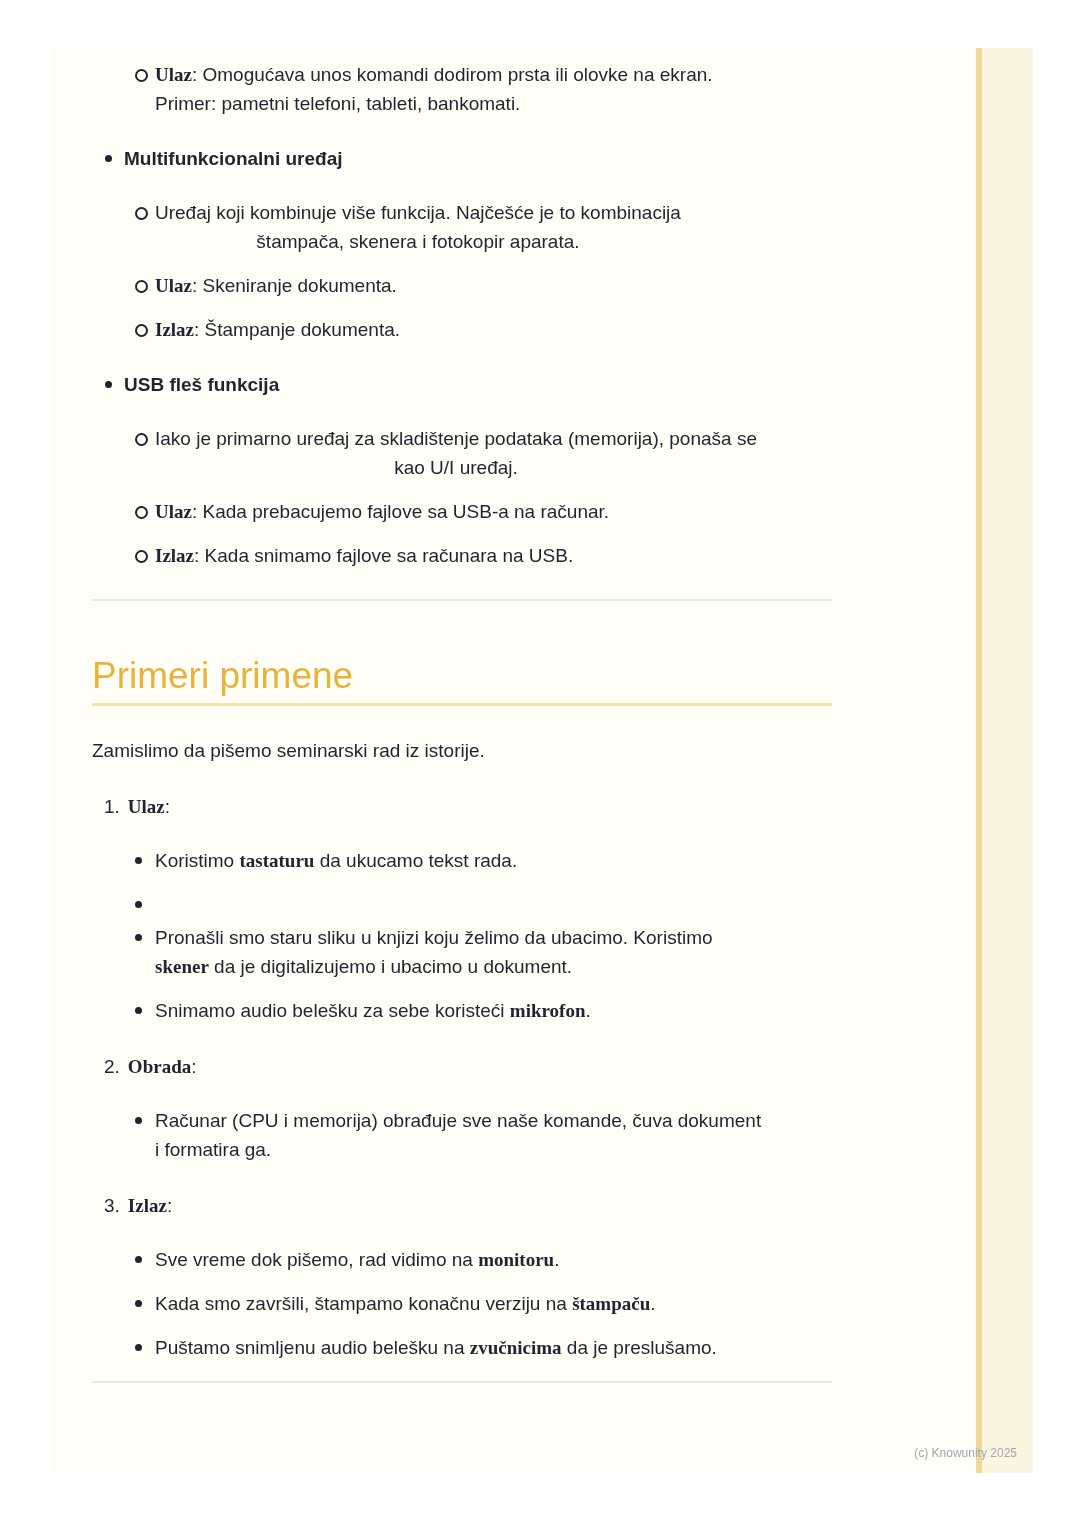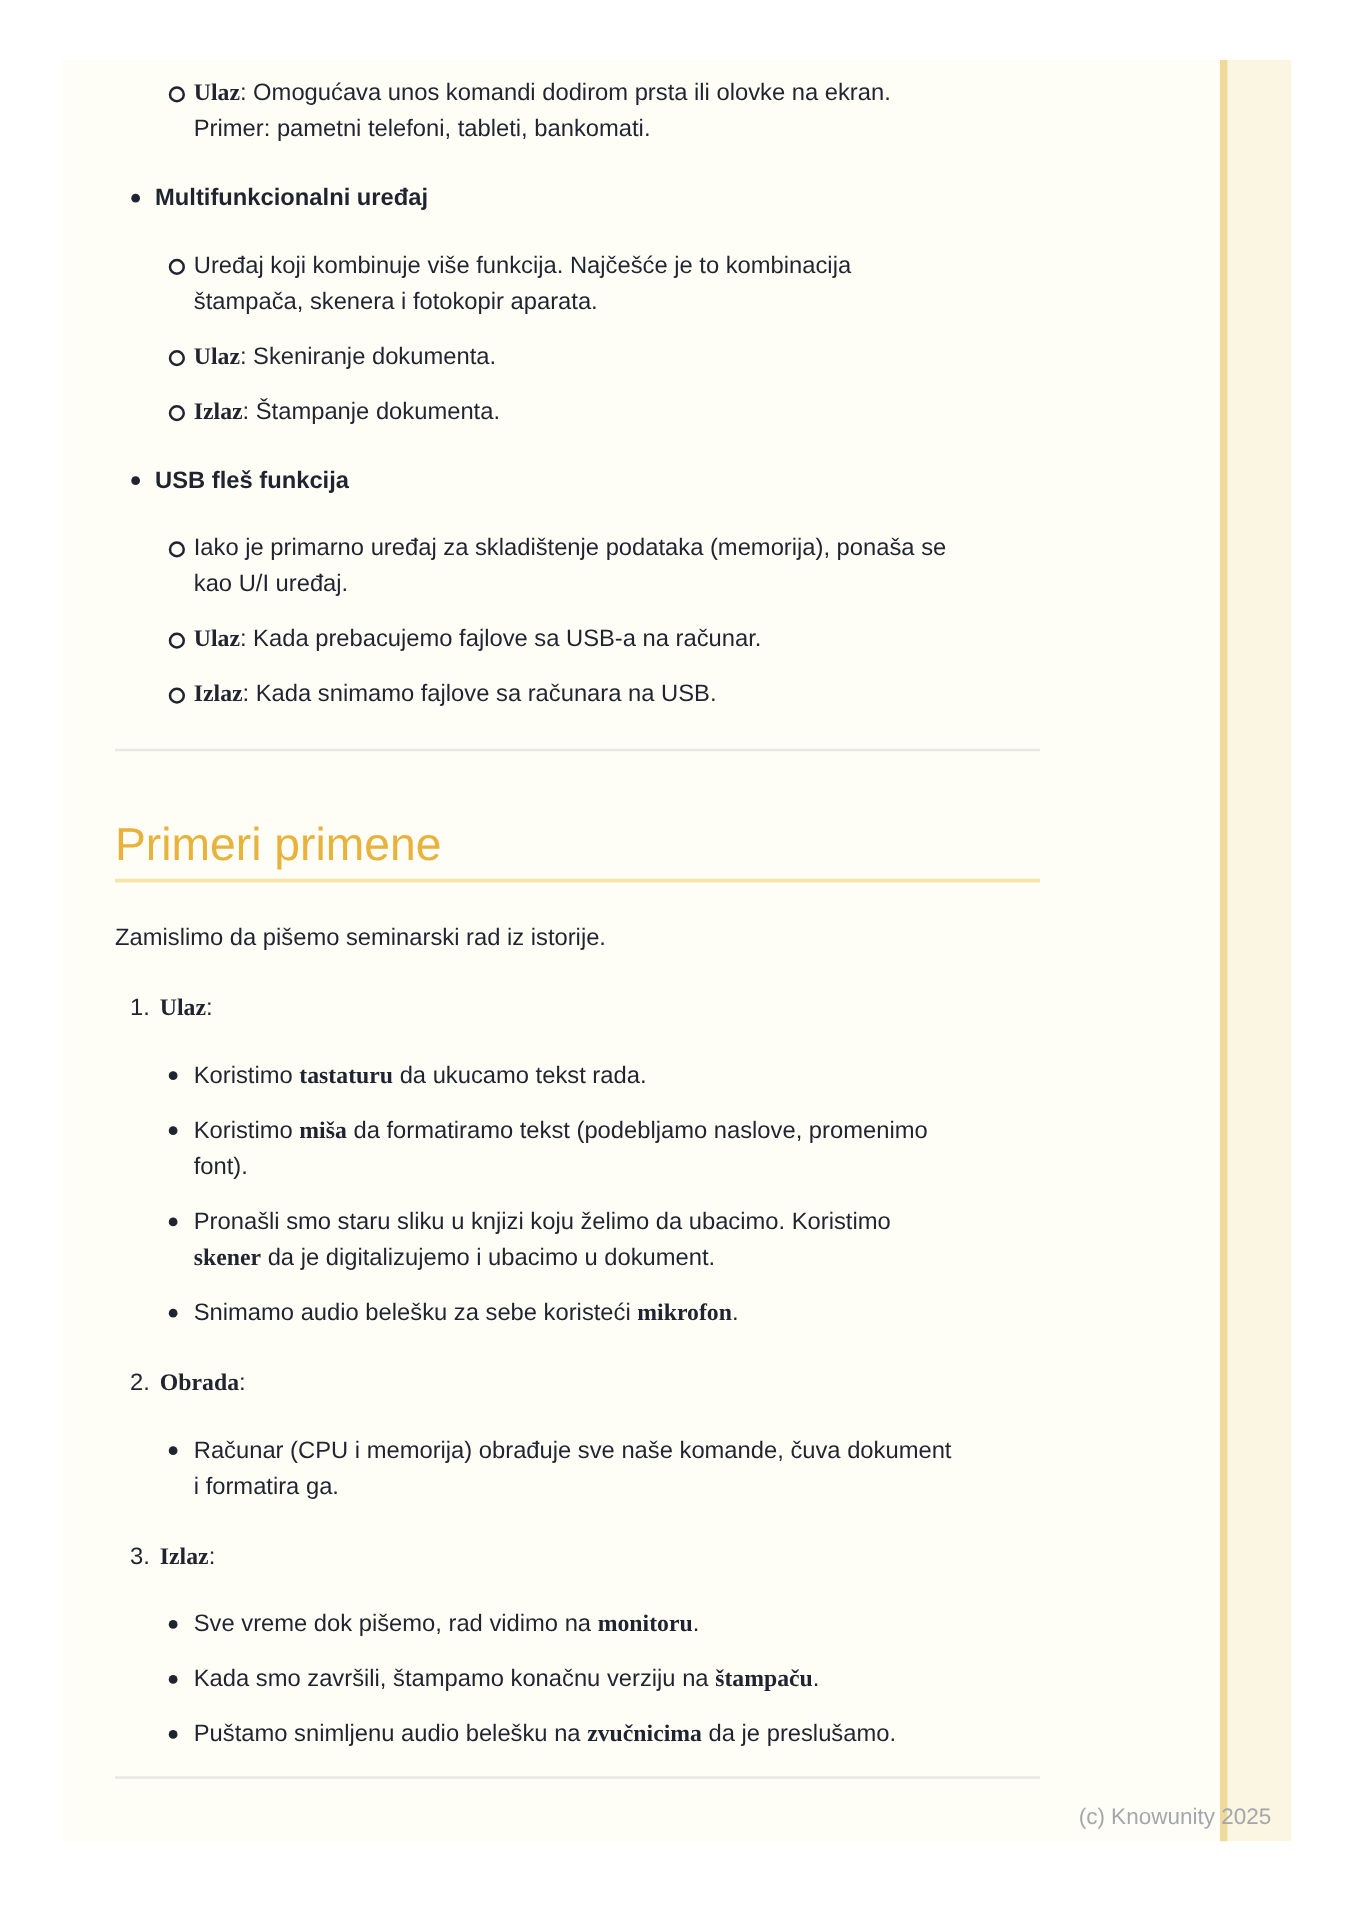--- a/index.html
+++ b/index.html
@@ -40,21 +40,21 @@
 
   
   .sub-list{padding-left:43px;}
   .sub-item{display:flex;margin-bottom:15px;}
   .sub-item .marker{
     flex:none;width:9px;height:9px;border:2px solid var(--text);
     border-radius:50%;margin-top:9px;margin-right:7px;background:transparent;
   }
   
   .main-list{padding-left:13px;}
-  .group{margin-top:26px;}
+  .group{margin-top:26px;text-align:center;}
   .group-title-row{display:flex;}
   .group-title-row .marker{
     flex:none;width:7px;height:7px;border-radius:50%;background:var(--text);
     margin-top:11px;margin-right:12px;
   }
   .group-title{font-weight:bold;}
   .group .sub-list{margin-top:25px;padding-left:30px;}
 
   .divider{border:none;border-top:2px solid var(--divider);margin:0;width:100%;}
   .divider-1{margin-top:29px;}
@@ -74,21 +74,21 @@
   .step-label-row{display:flex;padding-left:12px;}
   .step-number{flex:none;margin-right:8px;}
   .bullets{margin-top:25px;padding-left:43px;}
   .bullet-item{display:flex;margin-bottom:15px;}
   .bullet-item .marker{
     flex:none;width:7px;height:7px;border-radius:50%;background:var(--text);
     margin-top:11px;margin-right:13px;
   }
   .copyright{
     position:absolute;top:1396px;right:16px;z-index:3;
-    font-size:18px;line-height:18px;color:var(--muted);
+    font-size:12px;line-height:18px;color:var(--muted);
   }
 </style>
 </head>
 <body>
 
 <div class="page">
   <div class="band"></div>
   <div class="band-line"></div>
 
   <div class="content">
@@ -158,21 +158,20 @@
           <span class="step-number">1.</span>
           <span class="step-label"><span class="b">Ulaz</span><span>:</span></span>
         </div>
         <ul class="bullets">
           <li class="bullet-item">
             <span class="marker"></span>
             <div class="text"><span>Koristimo </span><span class="b">tastaturu</span><span> da ukucamo tekst rada.</span></div>
           </li>
           <li class="bullet-item">
             <span class="marker"></span>
-            <div class="text"><span>Koristimo </span><span class="b">miša</span><span> da formatiramo tekst (podebljamo naslove, promenimo</span><br><span>font).</span></div>
           </li>
           <li class="bullet-item">
             <span class="marker"></span>
             <div class="text"><span>Pronašli smo staru sliku u knjizi koju želimo da ubacimo. Koristimo</span><br><span class="b">skener</span><span> da je digitalizujemo i ubacimo u dokument.</span></div>
           </li>
           <li class="bullet-item">
             <span class="marker"></span>
             <div class="text"><span>Snimamo audio belešku za sebe koristeći </span><span class="b">mikrofon</span><span>.</span></div>
           </li>
         </ul>

